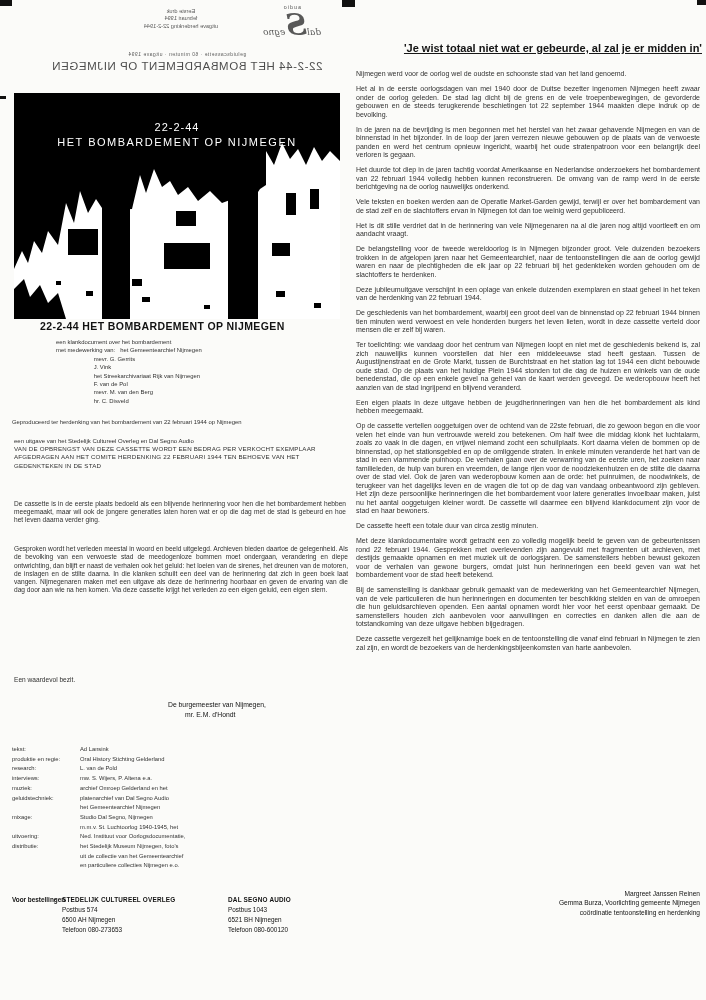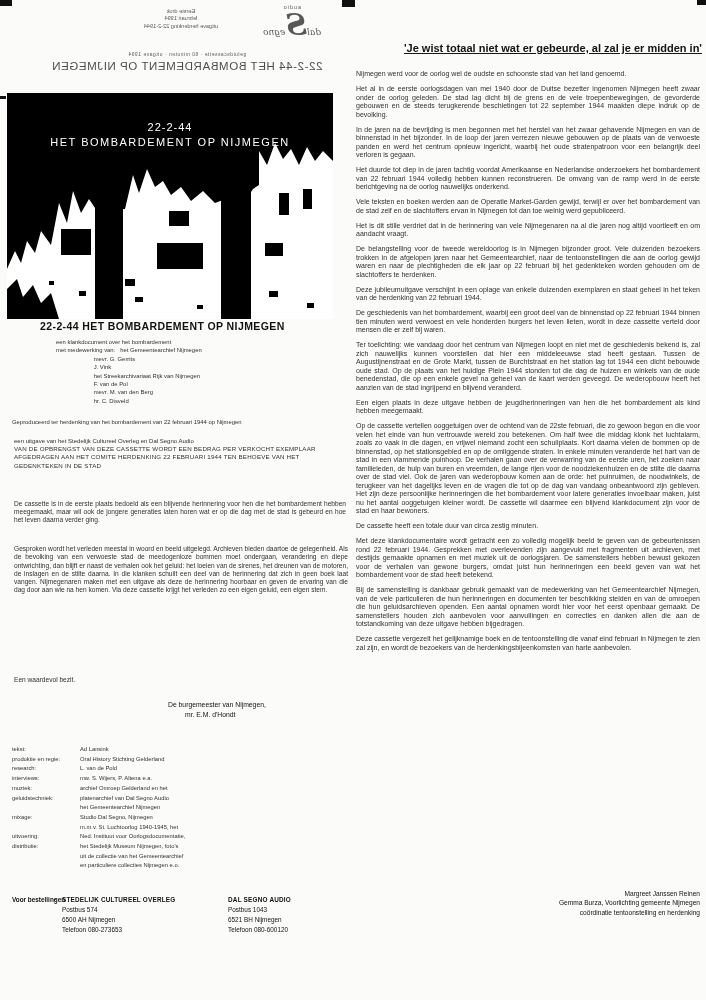--- a/index.html
+++ b/index.html
@@ -19,21 +19,21 @@
   .mir-logo{left:10px;top:0;width:100px;text-align:center;}
   .logo-above{font-size:5.5px;letter-spacing:1px;display:block;}
   .logo-row{font-style:italic;font-family:"DejaVu Serif",serif;}
   .logo-pre,.logo-post{font-size:9px;}
   .logo-big{font-size:30px;font-weight:bold;line-height:30px;}
   .mir-note{left:0;top:47px;width:330px;text-align:center;font-size:5px;letter-spacing:.5px;}
   .mir-title{left:0;top:56px;width:330px;text-align:center;font-size:11.5px;letter-spacing:.6px;
              color:#2e2e2e;}
 
   
-  .photo{left:7px;top:93px;width:326px;height:226px;}
+  .photo{left:14px;top:93px;width:326px;height:226px;}
   .photo svg{display:block;}
 
   
   .l-heading{left:40px;top:320px;width:300px;font-size:10.5px;font-weight:700;letter-spacing:.4px;}
   .l-credits{left:56px;top:338px;font-size:5.9px;line-height:8.4px;}
   .l-note{left:12px;top:419px;width:336px;font-size:5.9px;}
   .l-issue{left:14px;top:437px;width:334px;font-size:6px;line-height:8.2px;}
   .l-caps{font-size:6.2px;letter-spacing:.2px;}
   .l-para-a{left:14px;top:500px;width:332px;font-size:6.6px;line-height:8.2px;}
   .l-para-b{left:14px;top:545px;width:334px;font-size:6.6px;line-height:8.3px;}

